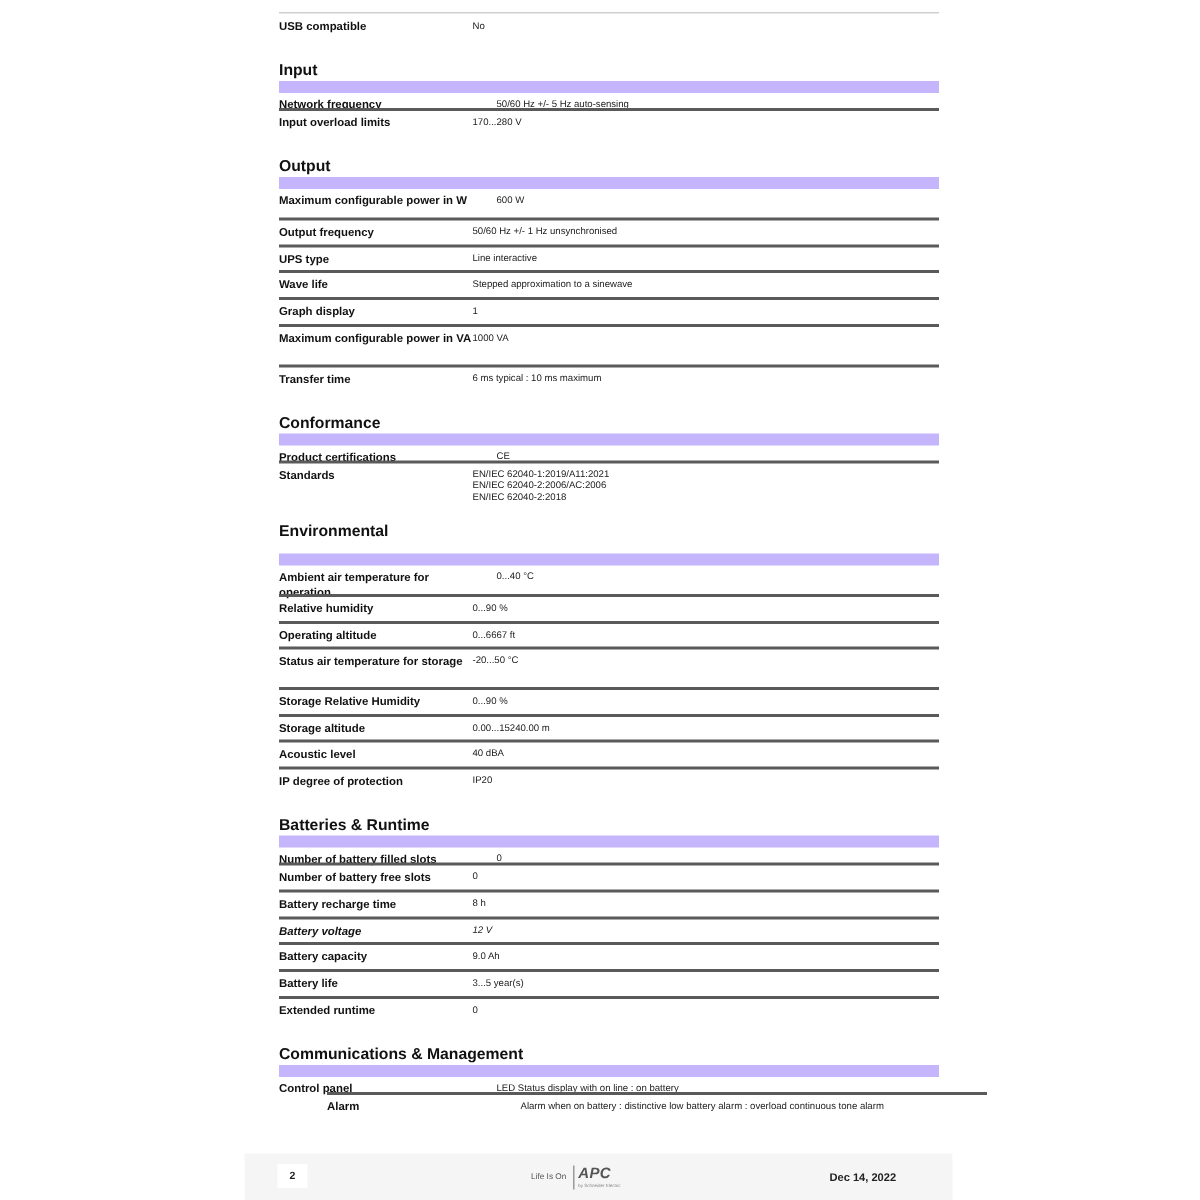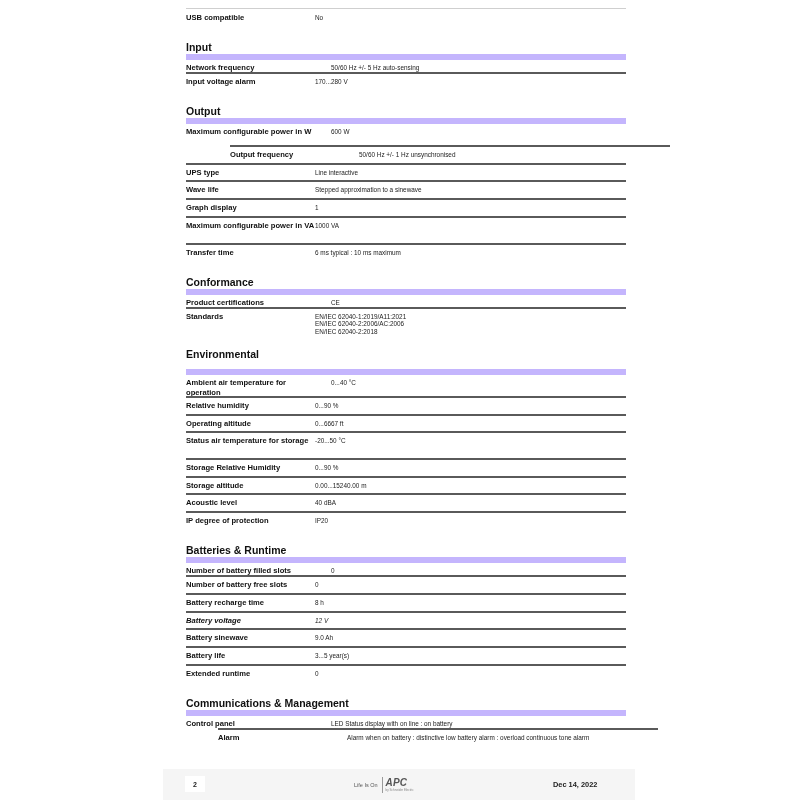--- a/index.html
+++ b/index.html
@@ -16,21 +16,21 @@
   .top-rule {
     position: absolute; left: 186px; top: 8px; width: 440px;
     height: 1px; background: #cfcfcf;
   }
   .row {
     display: flex; align-items: flex-start;
     border-top: 2px solid #5a5a5a;
     padding-top: 3px;
     box-sizing: border-box;
   }
-  .row.first { border-top: 6px solid #c4b5fd; gap: 16px; }
+  .row.first { border-top: 8px solid #c4b5fd; gap: 16px; }
   .row.noborder { border-top: none; }
   .label {
     width: 129px; flex: none;
     font-size: 7.6px; font-weight: bold; line-height: 9.6px;
     color: #111;
   }
   .value {
     font-size: 6.4px; line-height: 7.6px; color: #222;
     padding-top: 0.5px;
   }
@@ -76,30 +76,30 @@
     <div class="label">USB compatible</div>
     <div class="value">No</div>
   </div>
 
   <div class="abs section-title" style="top:41px;">Input</div>
   <div class="abs row first" style="top:54px;height:18px;">
     <div class="label">Network frequency</div>
     <div class="value">50/60 Hz +/- 5 Hz auto-sensing</div>
   </div>
   <div class="abs row" style="top:72px;height:18px;">
-    <div class="label">Input voltage alarm</div>
+    <div class="label">Input overload limits</div>
     <div class="value">170...280 V</div>
   </div>
 
   <div class="abs section-title" style="top:105px;">Output</div>
   <div class="abs row first" style="top:118px;height:27px;">
     <div class="label">Maximum configurable power in W</div>
     <div class="value">600 W</div>
   </div>
-  <div class="abs row" style="top:145px;height:18px;margin-left:44px;">
+  <div class="abs row" style="top:145px;height:18px;">
     <div class="label">Output frequency</div>
     <div class="value">50/60 Hz +/- 1 Hz unsynchronised</div>
   </div>
   <div class="abs row" style="top:163px;height:18px;">
     <div class="label">UPS type</div>
     <div class="value">Line interactive</div>
   </div>
   <div class="abs row" style="top:180px;height:18px;">
     <div class="label">Wave life</div>
     <div class="value">Stepped approximation to a sinewave</div>
@@ -176,21 +176,21 @@
   </div>
   <div class="abs row" style="top:593px;height:18px;">
     <div class="label">Battery recharge time</div>
     <div class="value">8 h</div>
   </div>
   <div class="abs row" style="top:611px;height:18px;font-style:italic;">
     <div class="label">Battery voltage</div>
     <div class="value">12 V</div>
   </div>
   <div class="abs row" style="top:628px;height:18px;">
-    <div class="label">Battery sinewave</div>
+    <div class="label">Battery capacity</div>
     <div class="value">9.0 Ah</div>
   </div>
   <div class="abs row" style="top:646px;height:18px;">
     <div class="label">Battery life</div>
     <div class="value">3...5 year(s)</div>
   </div>
   <div class="abs row" style="top:664px;height:18px;">
     <div class="label">Extended runtime</div>
     <div class="value">0</div>
   </div>

